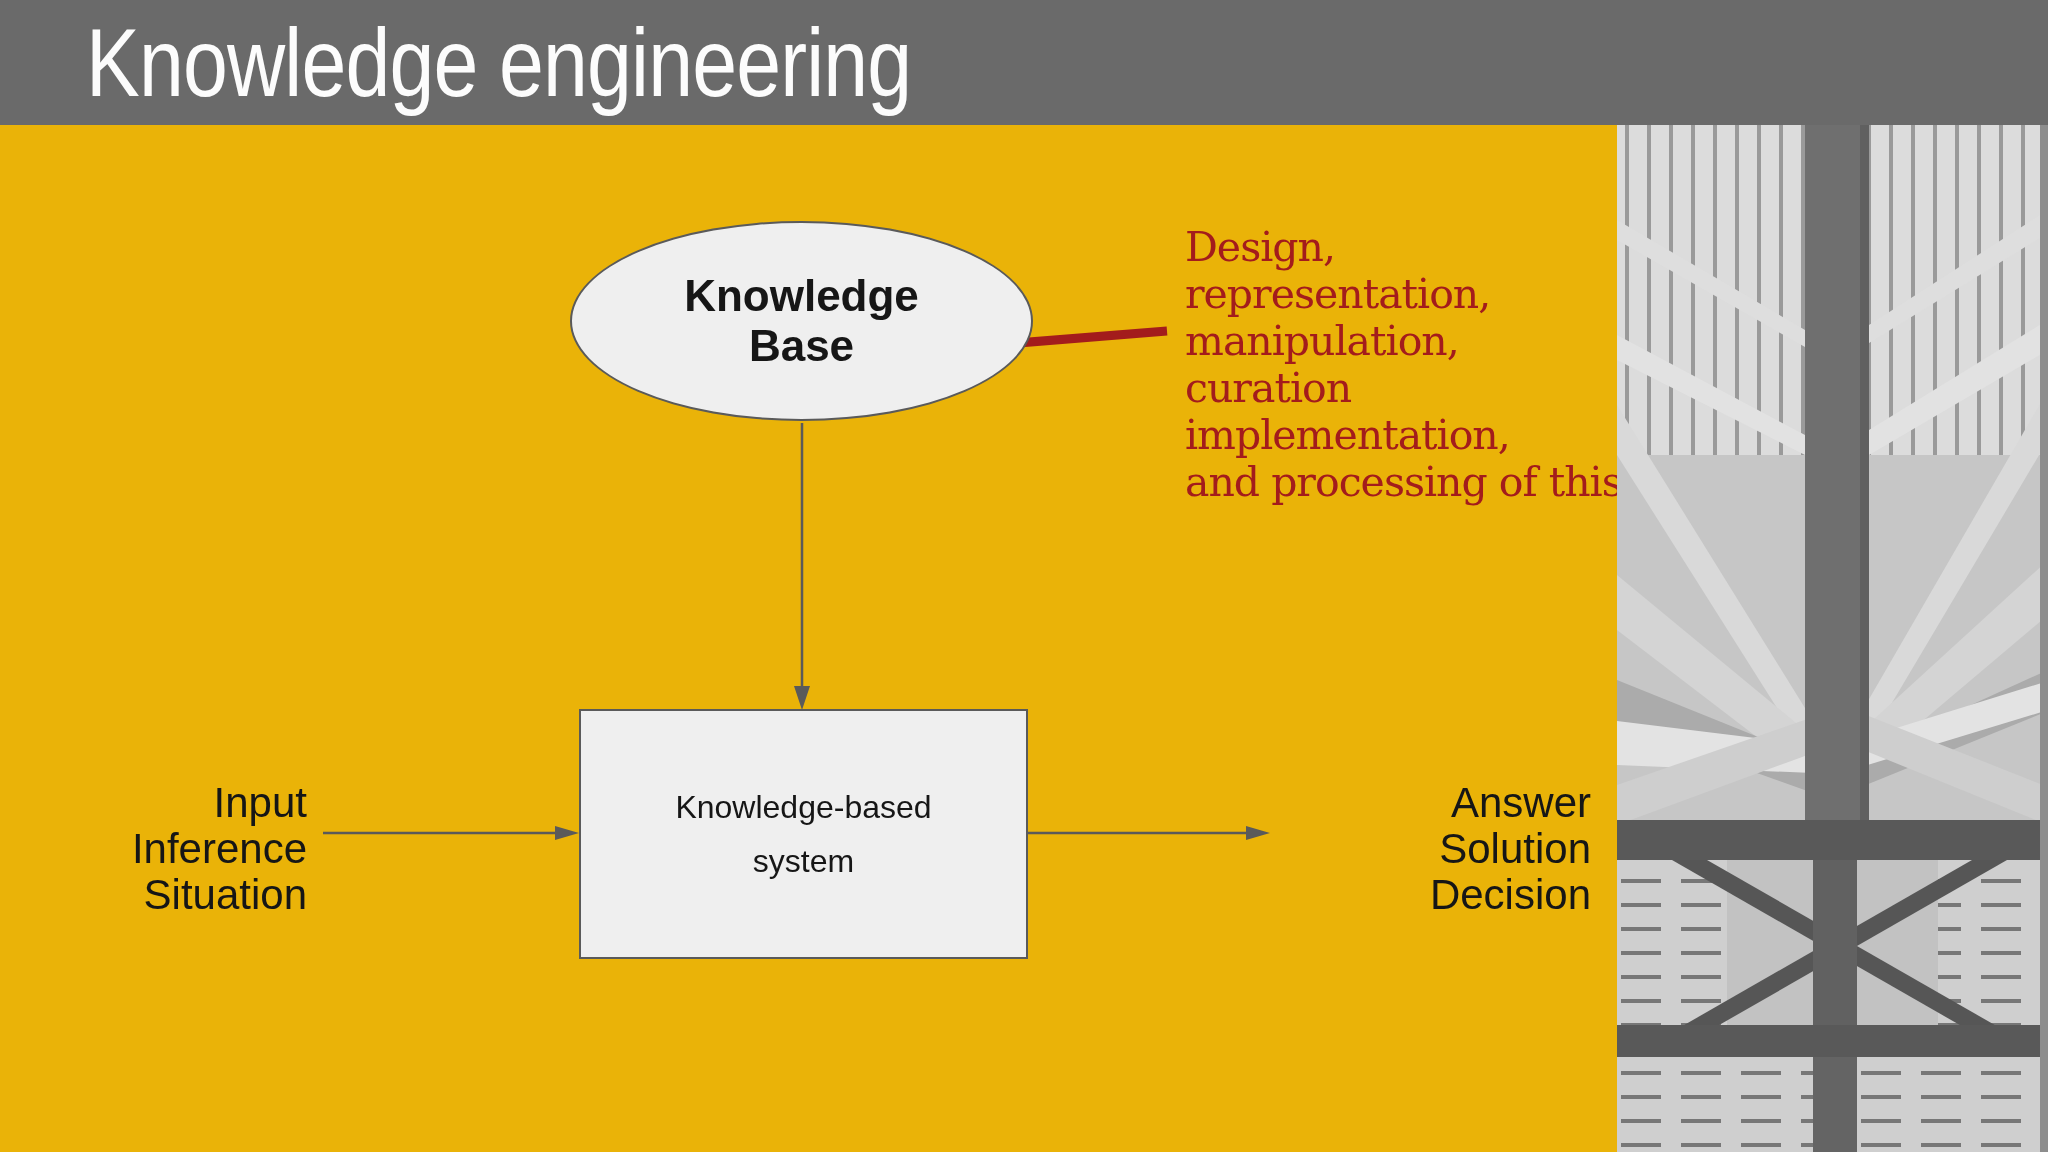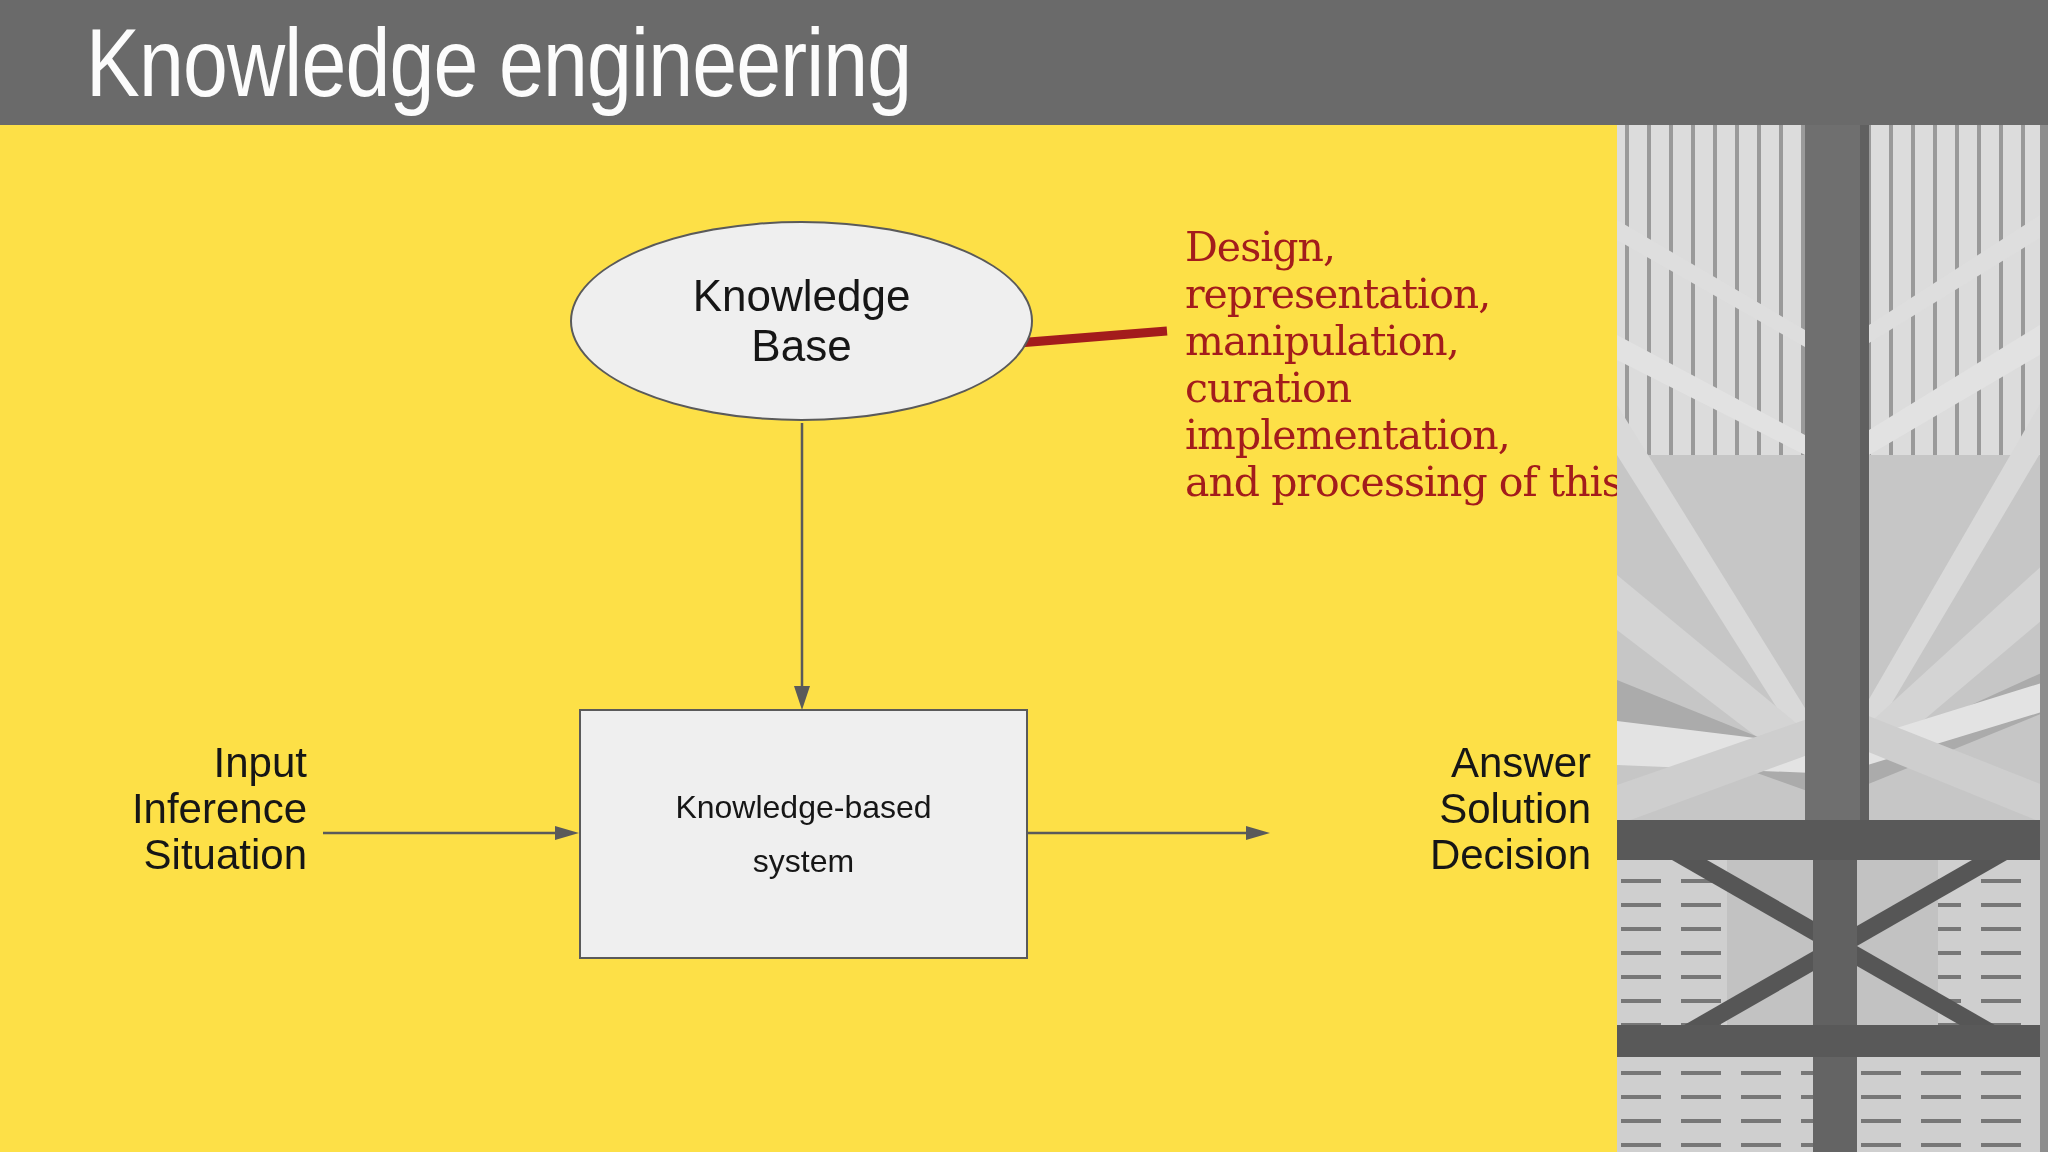--- a/index.html
+++ b/index.html
@@ -1,19 +1,19 @@
 <!DOCTYPE html>
 <html><head>
 <meta charset="utf-8">
 <style>
   html,body{margin:0;padding:0;background:#ffffff;}
   .slide{
     position:relative;
     width:2048px;height:1152px;
-    background:#fde047;
+    background:#eab308;
     overflow:hidden;
     font-family:"Liberation Sans", sans-serif;
     color:#161616;
   }
   
   .title-bar{
     position:absolute;left:0;top:0;width:2048px;height:125px;
     background:#6a6a6a;
     display:flex;align-items:center;
   }
@@ -31,30 +31,30 @@
     position:absolute;
     background:#efefef;
     border:2px solid #5a5a5a;
     display:flex;flex-direction:column;align-items:center;justify-content:center;
     text-align:center;
     box-sizing:border-box;
   }
   .kb-ellipse{
     left:570px;top:221px;width:463px;height:200px;
     border-radius:50%;
-    font-size:44px;line-height:50px;
+    font-size:44px;line-height:50px;font-weight:bold;
   }
   .kbs-rect{
     left:579px;top:709px;width:449px;height:250px;
     font-size:32px;line-height:54px;
   }
   
   .label-list{
     position:absolute;
-    font-size:42px;line-height:46px;
+    font-size:42px;line-height:46px;margin-top:40px;
   }
   .input-list{
     left:47px;top:740px;width:260px;
     text-align:right;
   }
   .output-list{
     left:1291px;top:740px;width:300px;
     text-align:right;
   }
   

